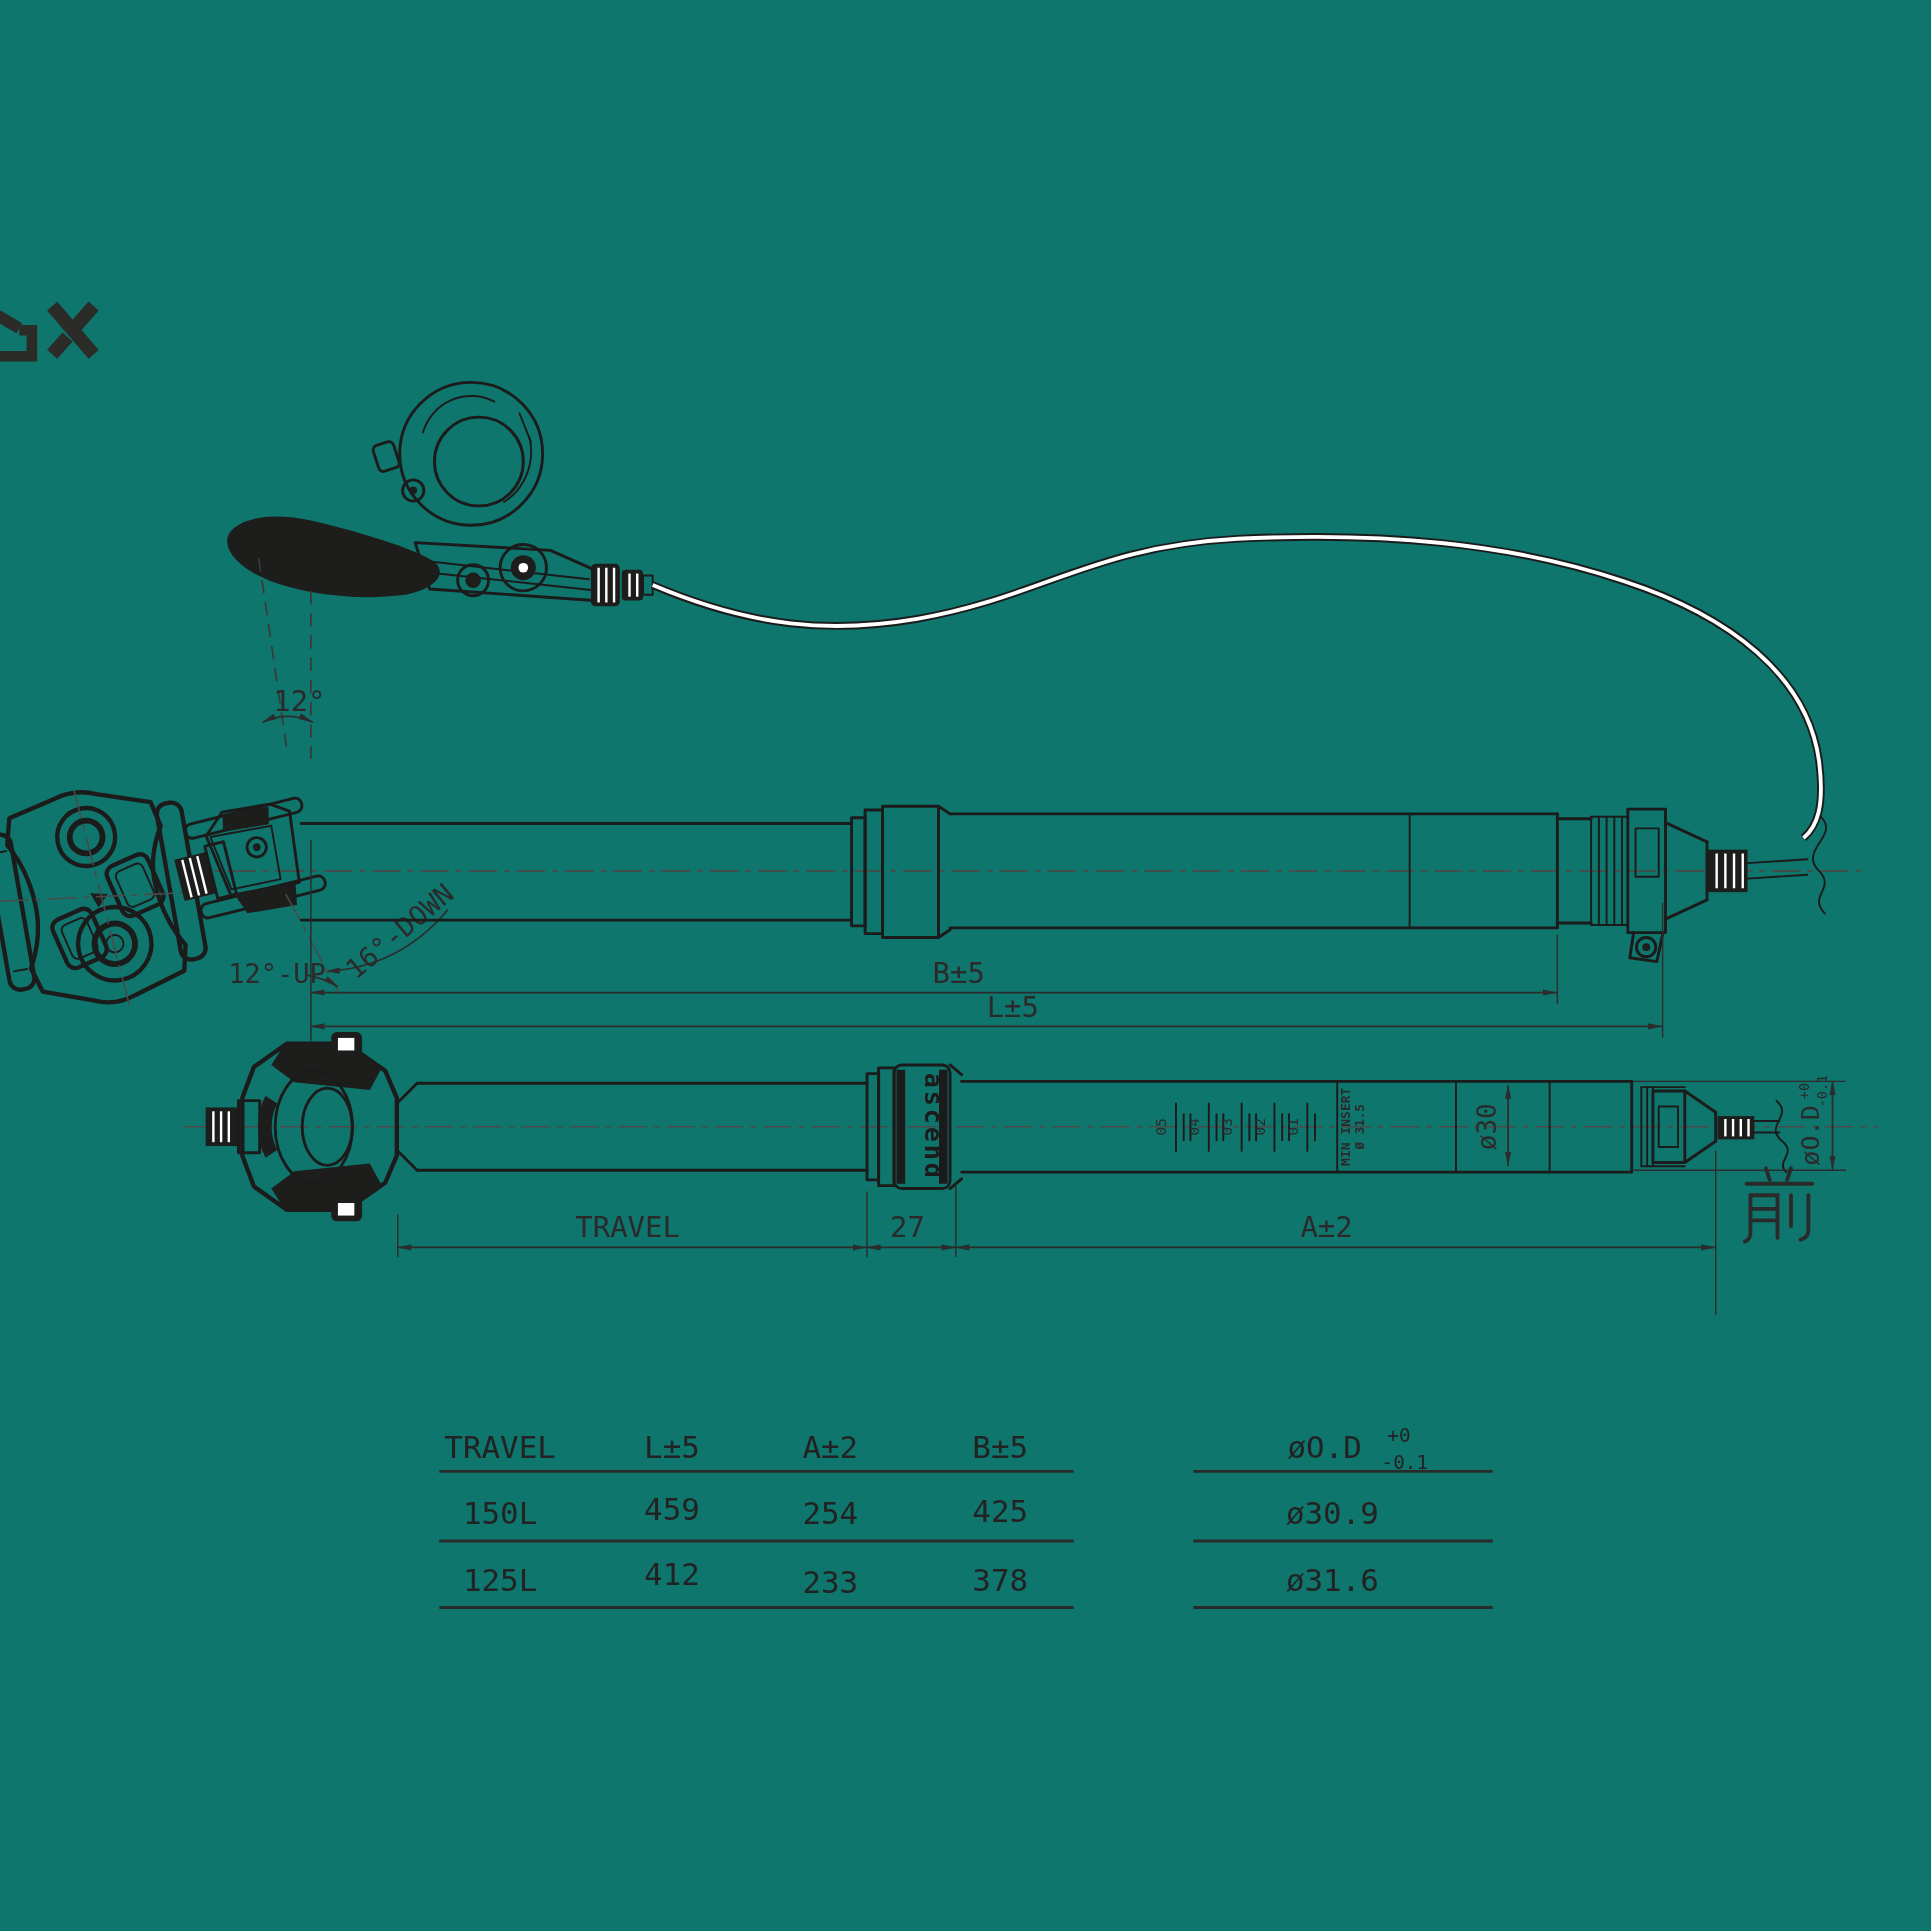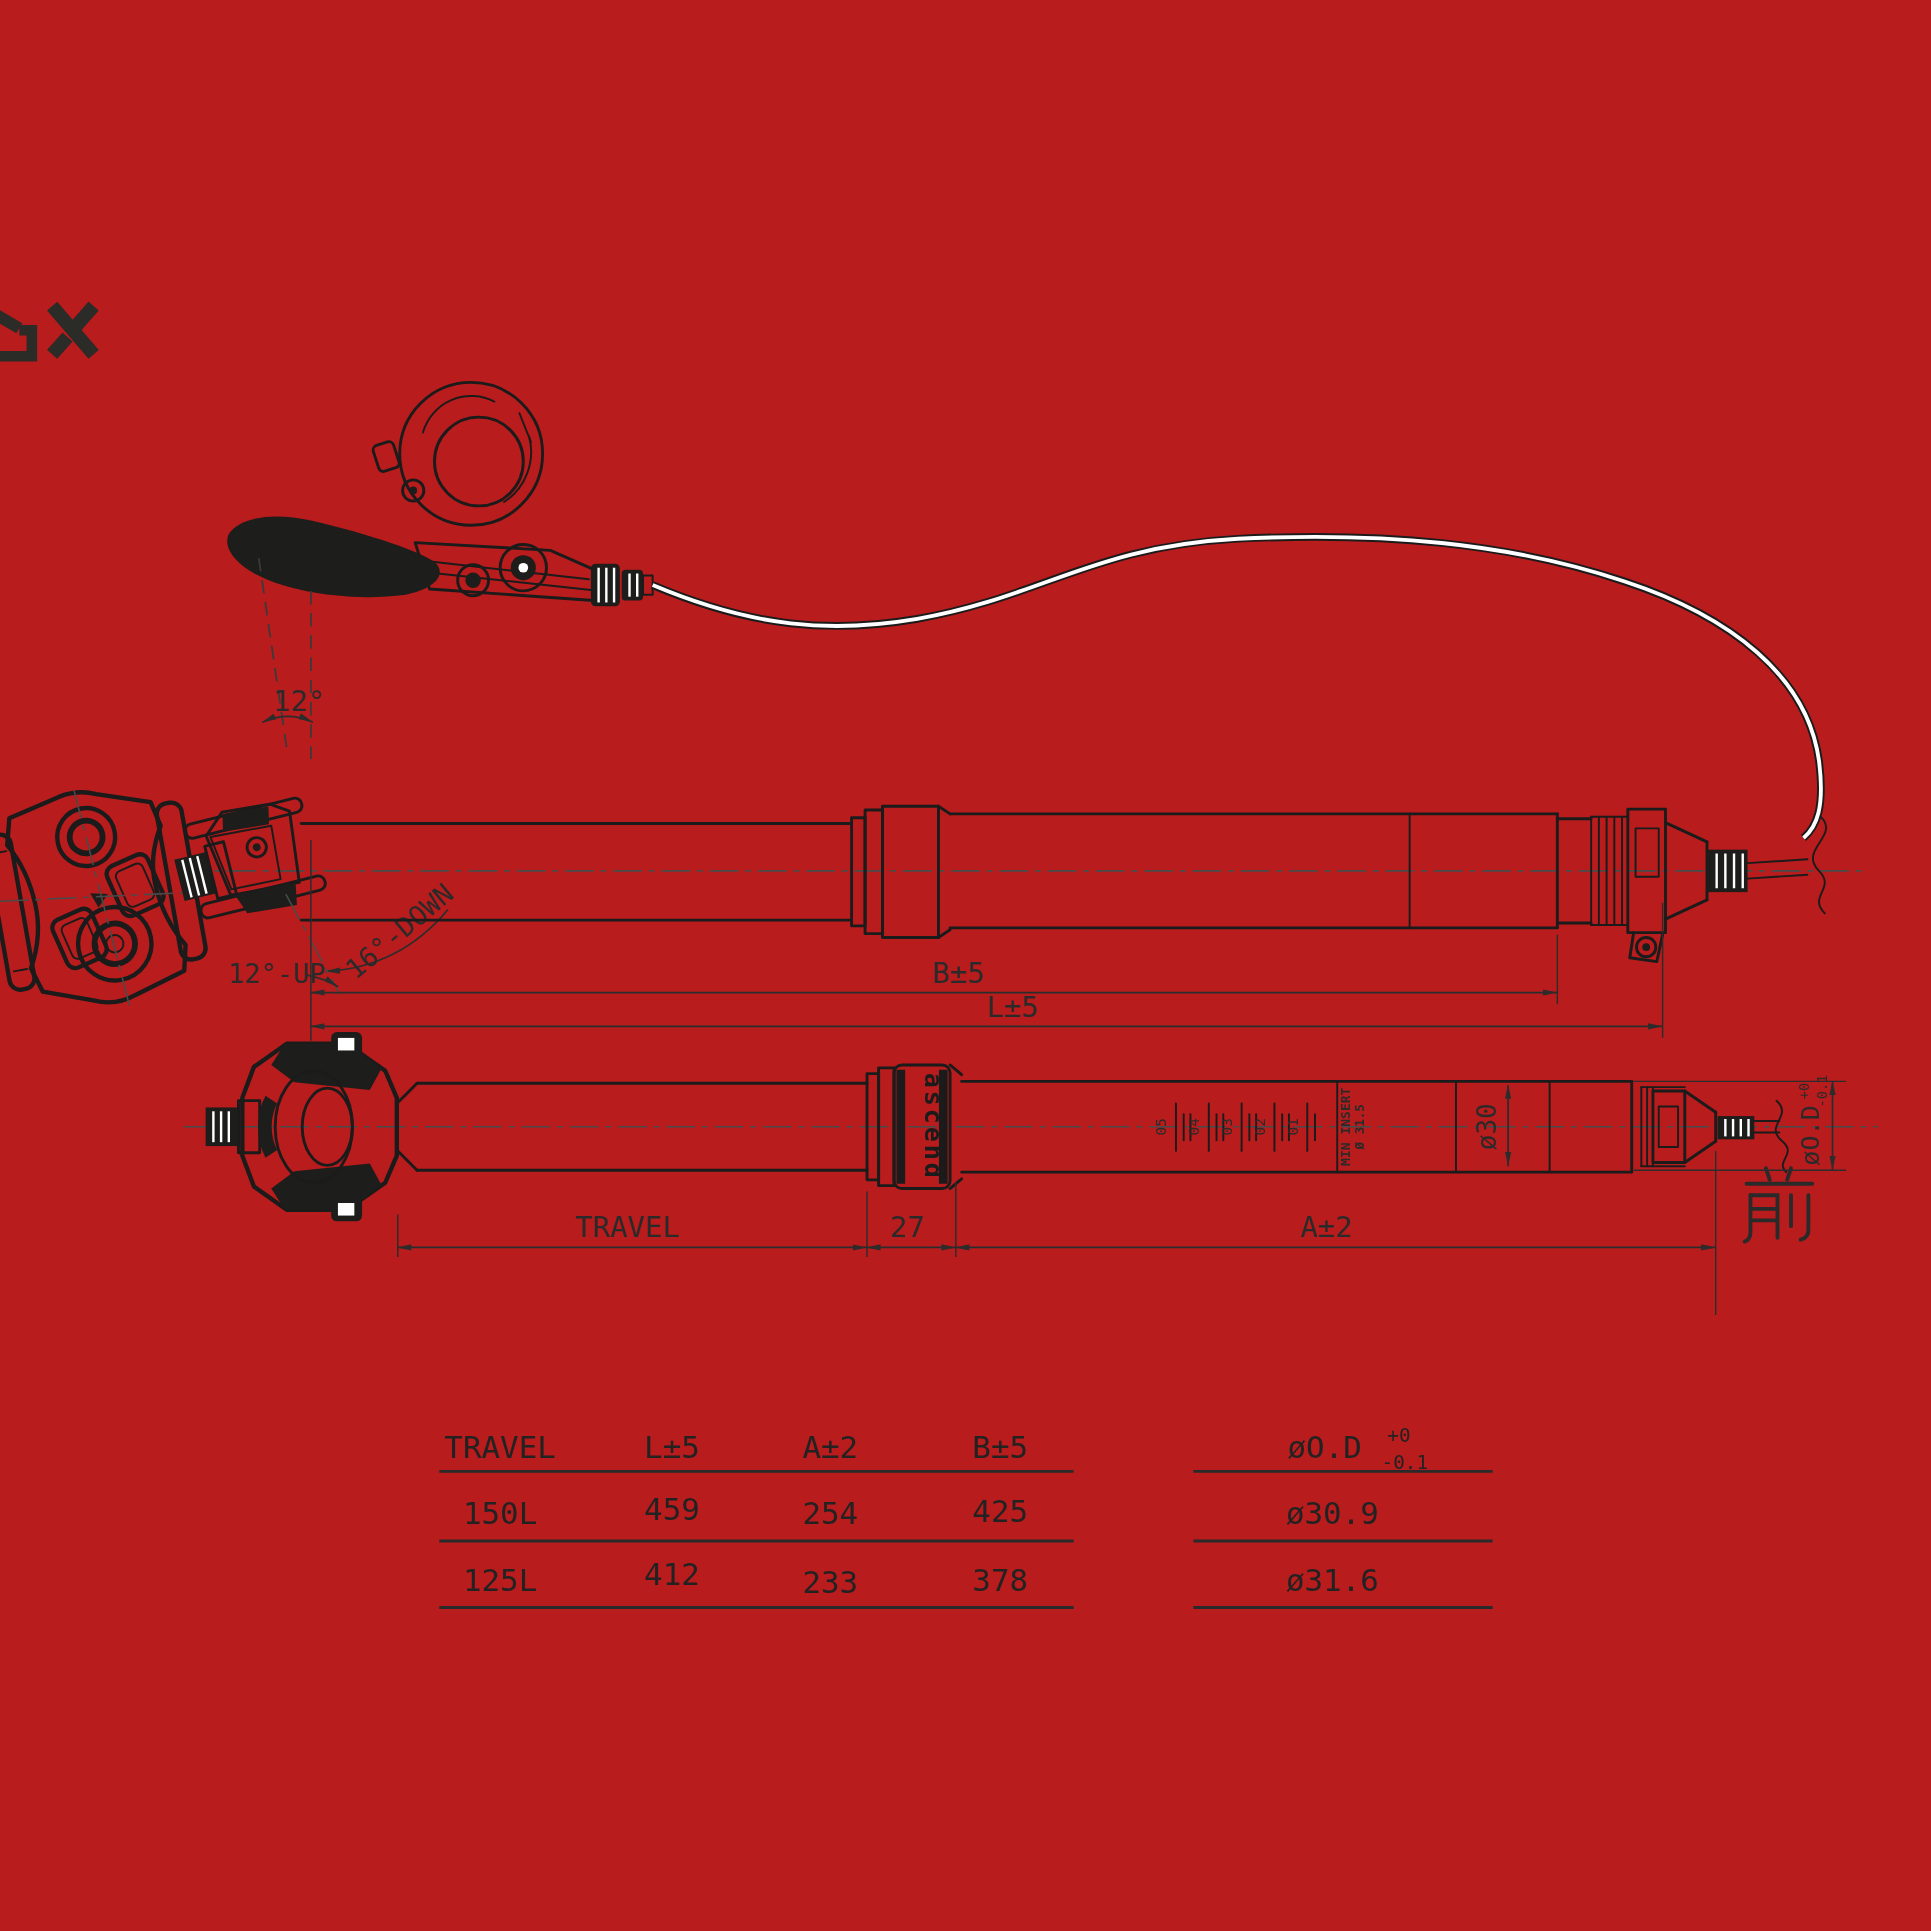--- a/index.html
+++ b/index.html
@@ -1,16 +1,16 @@
 <!DOCTYPE html>
 <html><head>
 <meta charset="utf-8">
 <style>
   html,body{margin:0;padding:0;background:#ffffff;}
-  .wrap{width:1931px;height:1931px;position:relative;background:#b91c1c;overflow:hidden;
+  .wrap{width:1931px;height:1931px;position:relative;background:#0f766e;overflow:hidden;
         font-family:"DejaVu Sans Mono", monospace;}
   svg{position:absolute;left:0;top:0;}
   .ln{fill:none;stroke:#1b1b1b;stroke-width:3;stroke-linecap:round;stroke-linejoin:round;}
   .ln2{fill:none;stroke:#1b1b1b;stroke-width:2;stroke-linecap:round;stroke-linejoin:round;}
   .lnth{fill:none;stroke:#1b1b1b;stroke-width:4.5;stroke-linecap:round;stroke-linejoin:round;}
   .fillDark{fill:#1d1d1b;stroke:none;}
   .wline{stroke:#ffffff;stroke-width:2.5;fill:none;}
   .cl{fill:none;stroke:#4a4a4a;stroke-width:1.6;stroke-dasharray:30 7 6 7;}
   .dash{fill:none;stroke:#3a3a3a;stroke-width:1.8;stroke-dasharray:14 9;}
   .dim{fill:none;stroke:#2c2c2c;stroke-width:1.8;}

